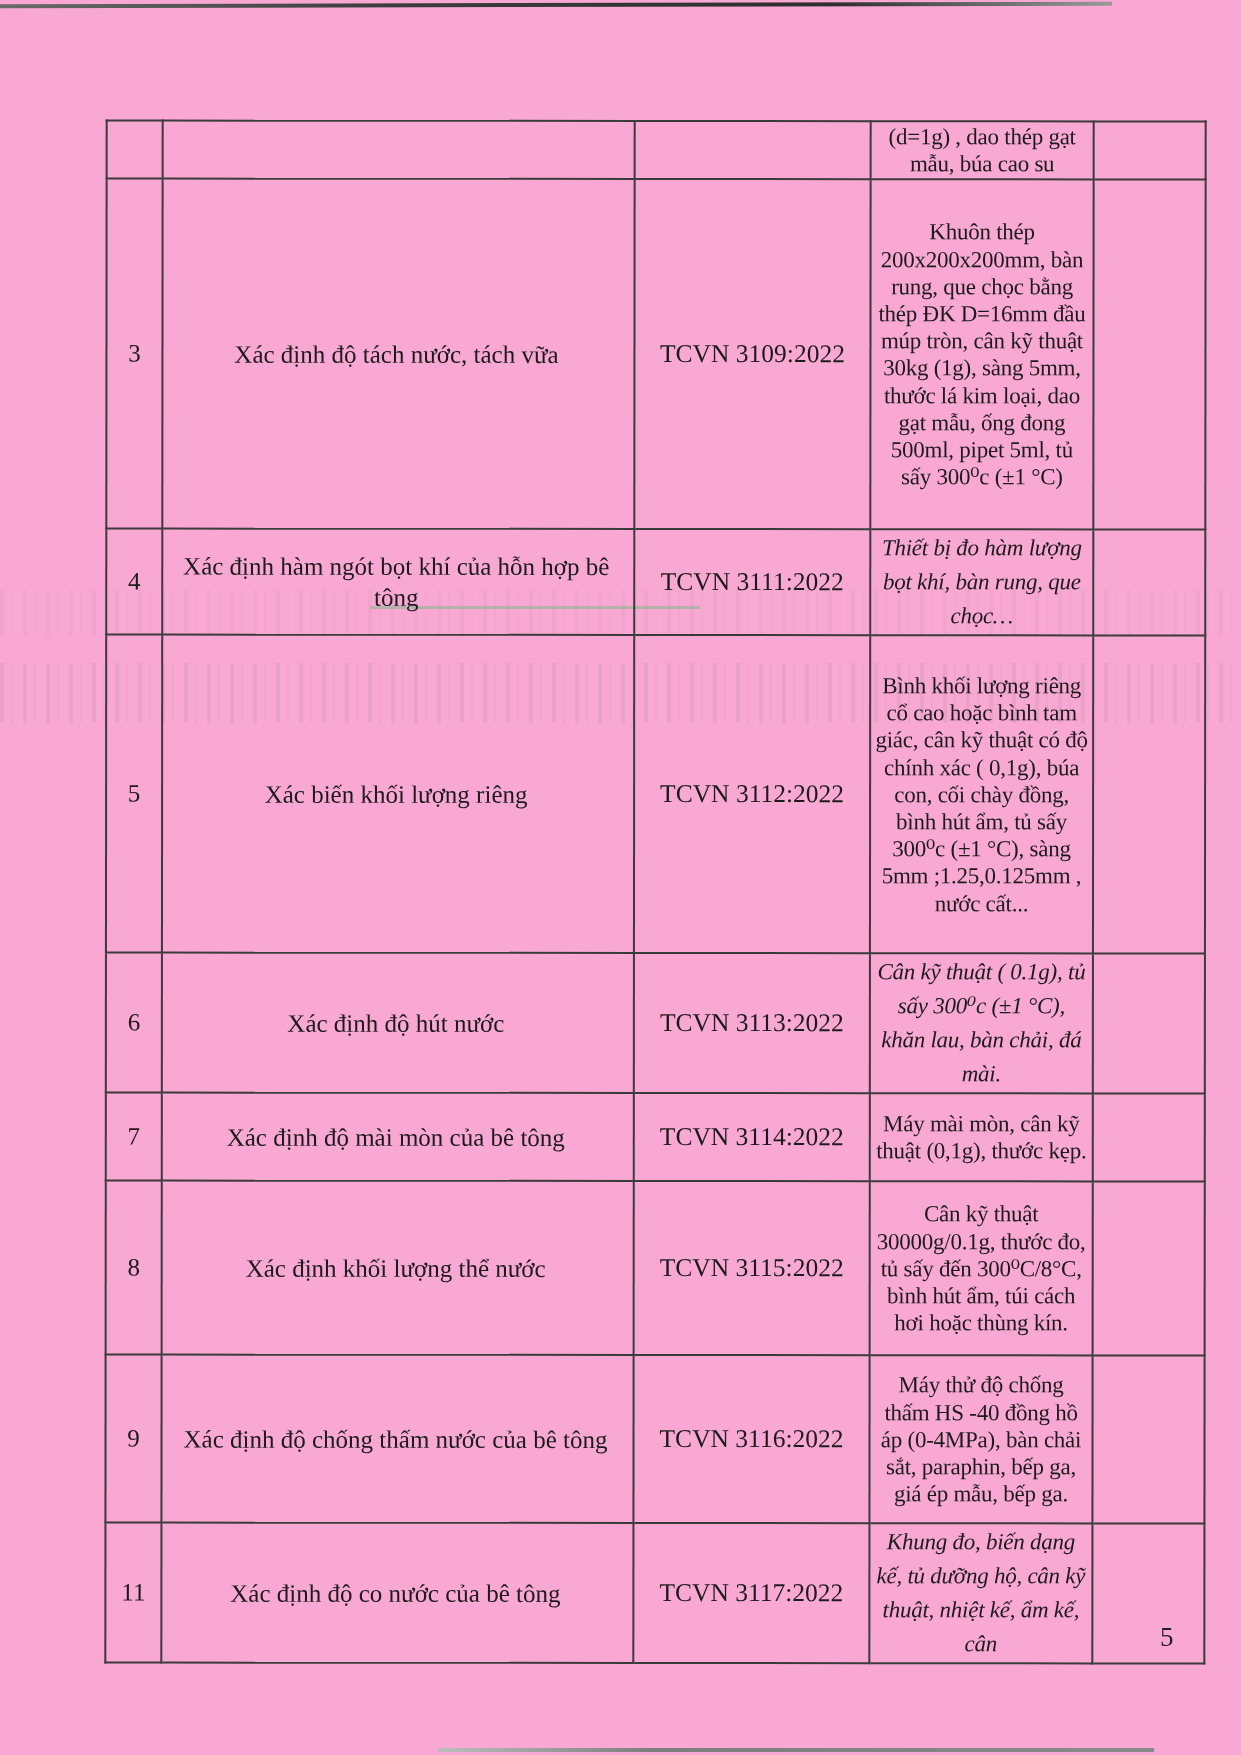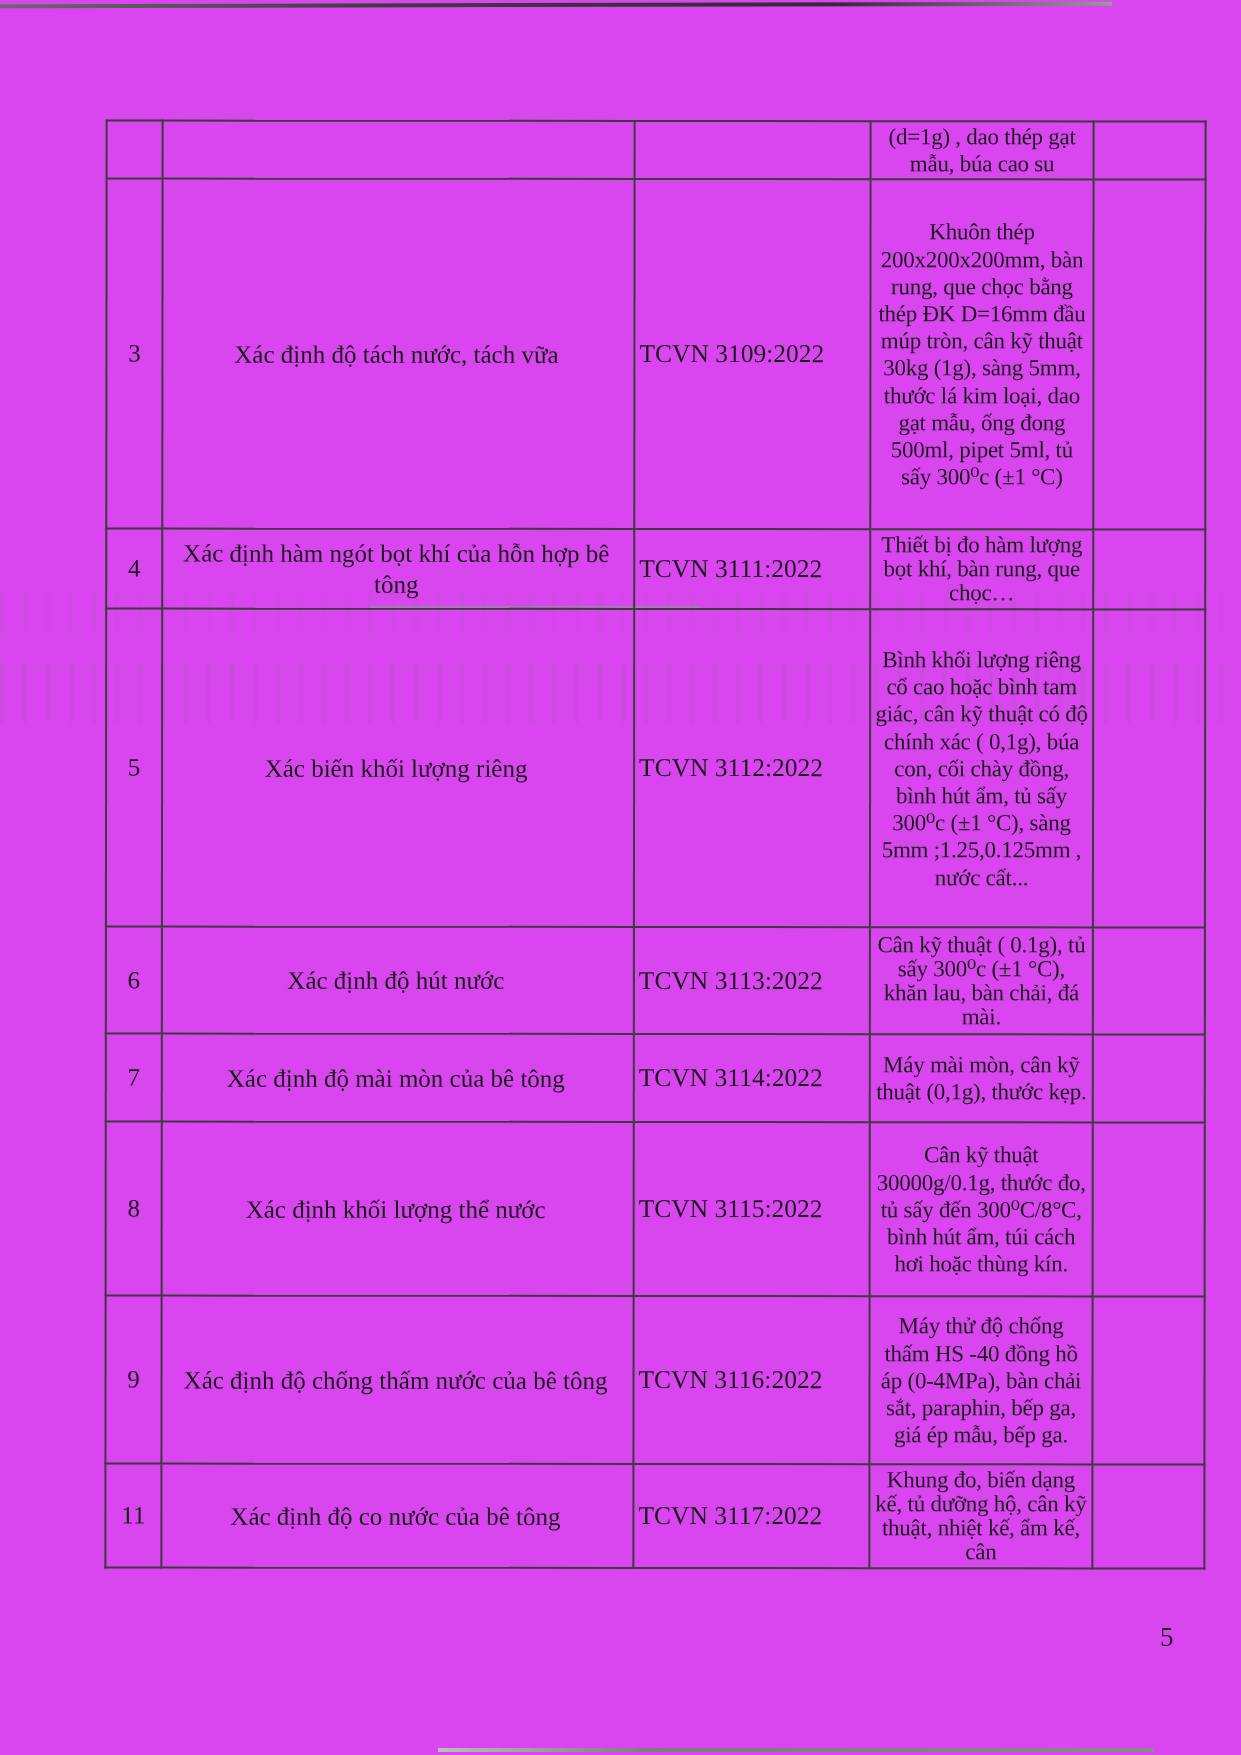--- a/index.html
+++ b/index.html
@@ -6,21 +6,21 @@
   body{
     width:1241px;height:1755px;
     background:#e9e9e7;
     font-family:"Liberation Serif","DejaVu Serif",serif;
     color:#1b1b1b;
     position:relative;
     overflow:hidden;
   }
   .page{
     position:absolute;left:0;top:0;width:1241px;height:1755px;
-    background:#d946ef;
+    background:#f9a8d4;
   }
   
   .edge-top{
     position:absolute;left:0;top:3px;width:1112px;height:4px;
     background:linear-gradient(90deg,#6a6a6a 0%,#3c3c3c 35%,#2e2e2e 75%,#9a9a9a 100%);
     transform:rotate(-0.12deg);
   }
   .edge-bottom{
     position:absolute;left:438px;top:1748px;width:716px;height:4px;
     background:linear-gradient(90deg,#bdbdbd 0%,#7d7d7d 30%,#8a8a8a 100%);
@@ -45,23 +45,23 @@
     transform:rotate(0.05deg);
   }
   table.labtable td{
     border:2px solid #3b3b3b;
     vertical-align:middle;
     overflow:hidden;
     padding:2px 4px;
   }
   .c-no{text-align:center;font-size:25px;}
   .c-name{text-align:center;font-size:25px;line-height:31px;padding:4px 16px 4px 12px !important;}
-  .c-std{text-align:left;font-size:25.5px;white-space:nowrap;}
+  .c-std{text-align:center;font-size:25.5px;white-space:nowrap;}
   .c-equip{text-align:center;font-size:23px;line-height:27.2px;letter-spacing:-0.25px;padding:1px 3px !important;}
-  .c-equip.tight{line-height:24px;}
+  .c-equip.tight{line-height:34px;font-style:italic;}
   .c-note{}
   .page-num{
     position:absolute;left:1160px;top:1622px;
     font-size:27px;color:#222;
   }
 </style>
 </head>
 <body>
 
 <div class="page">

